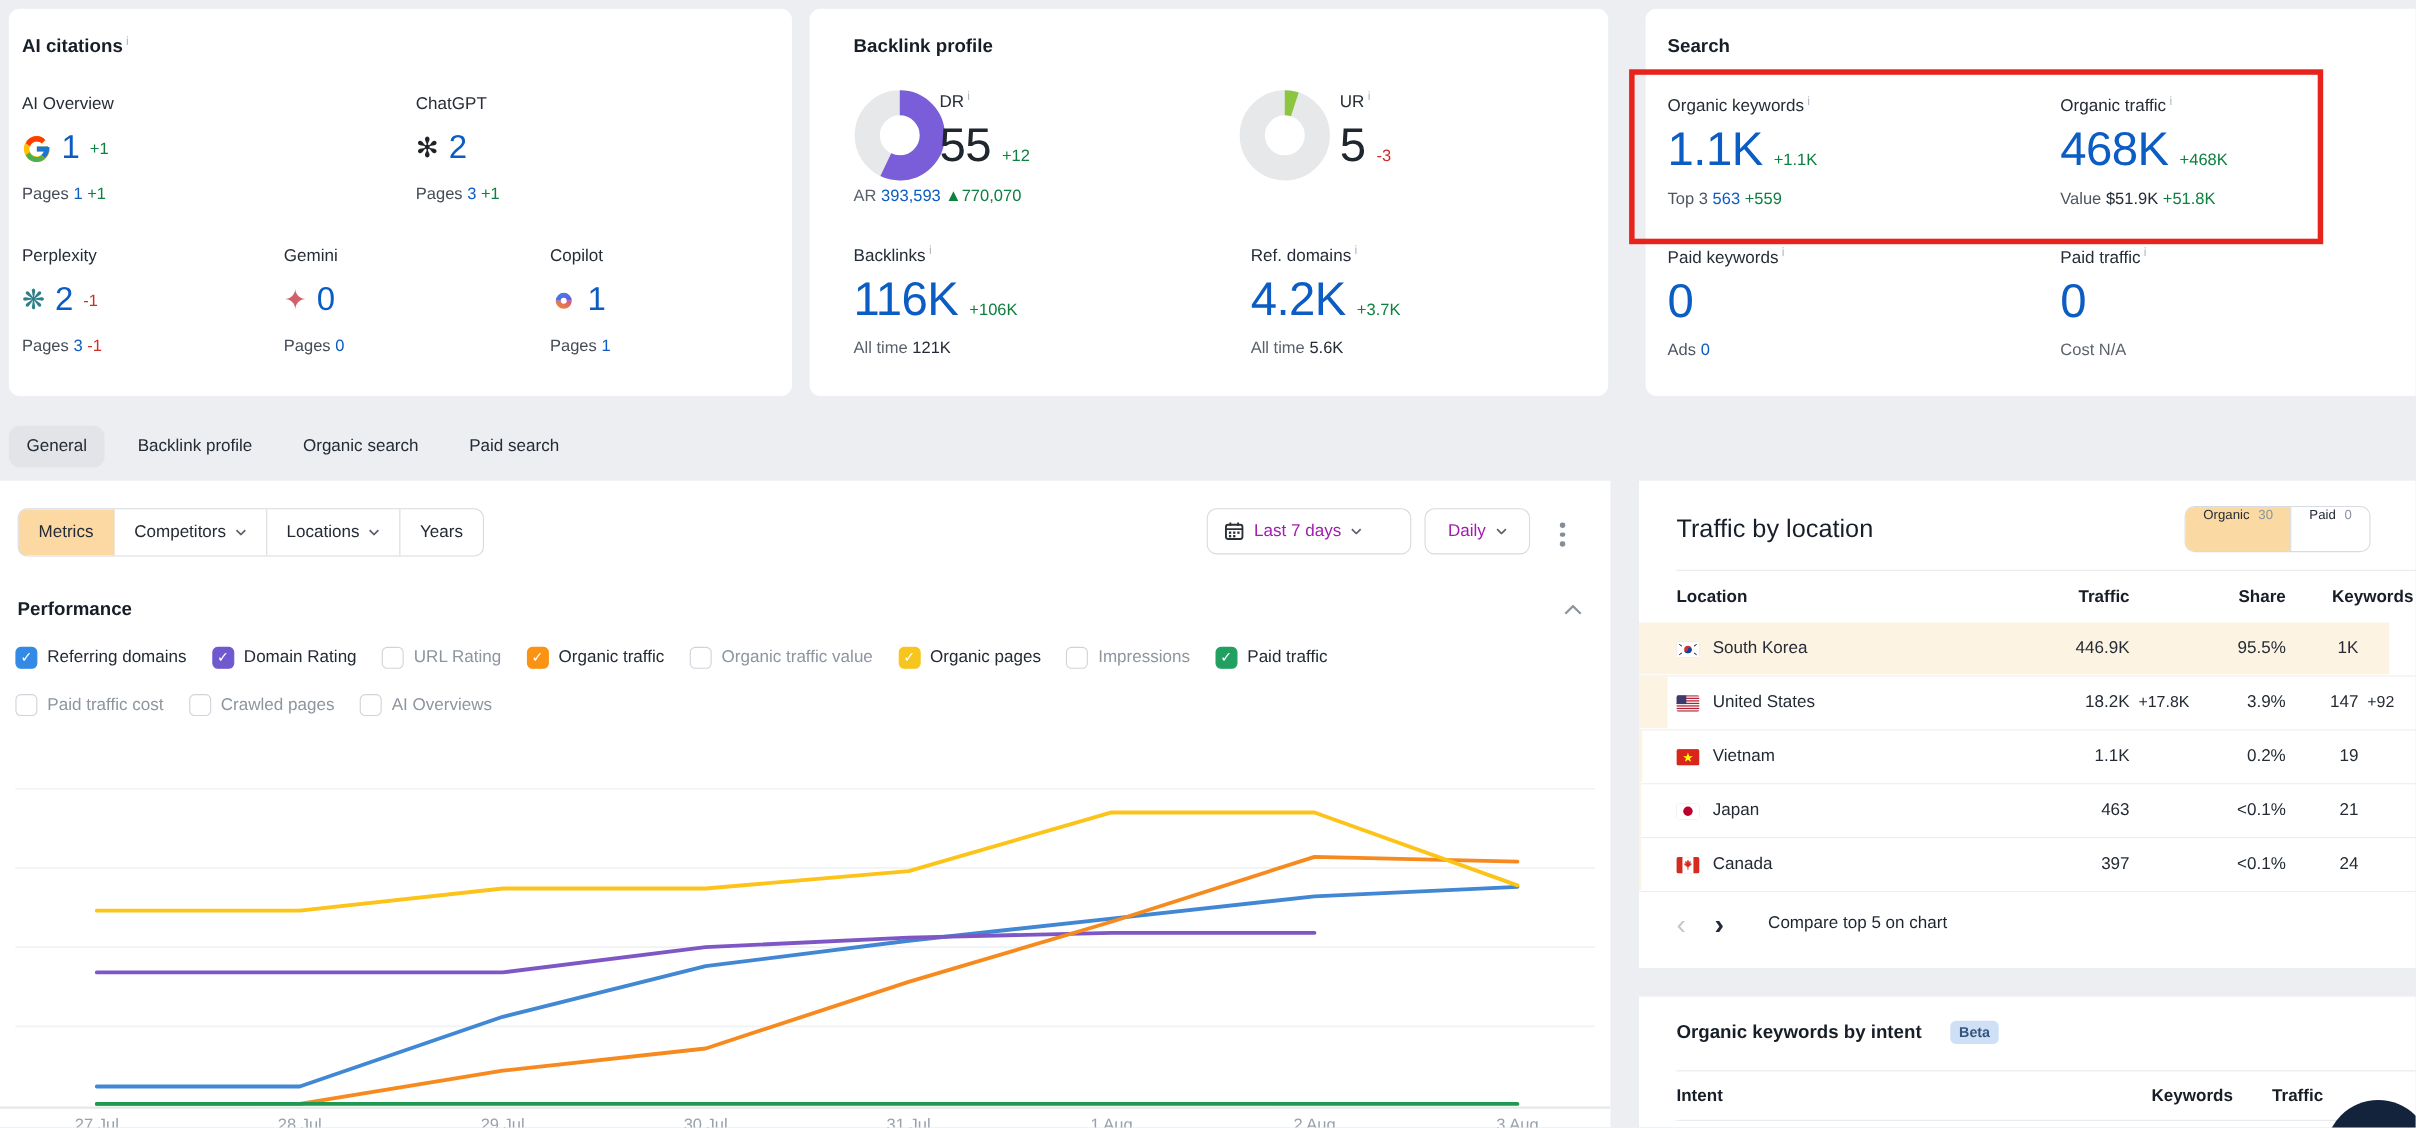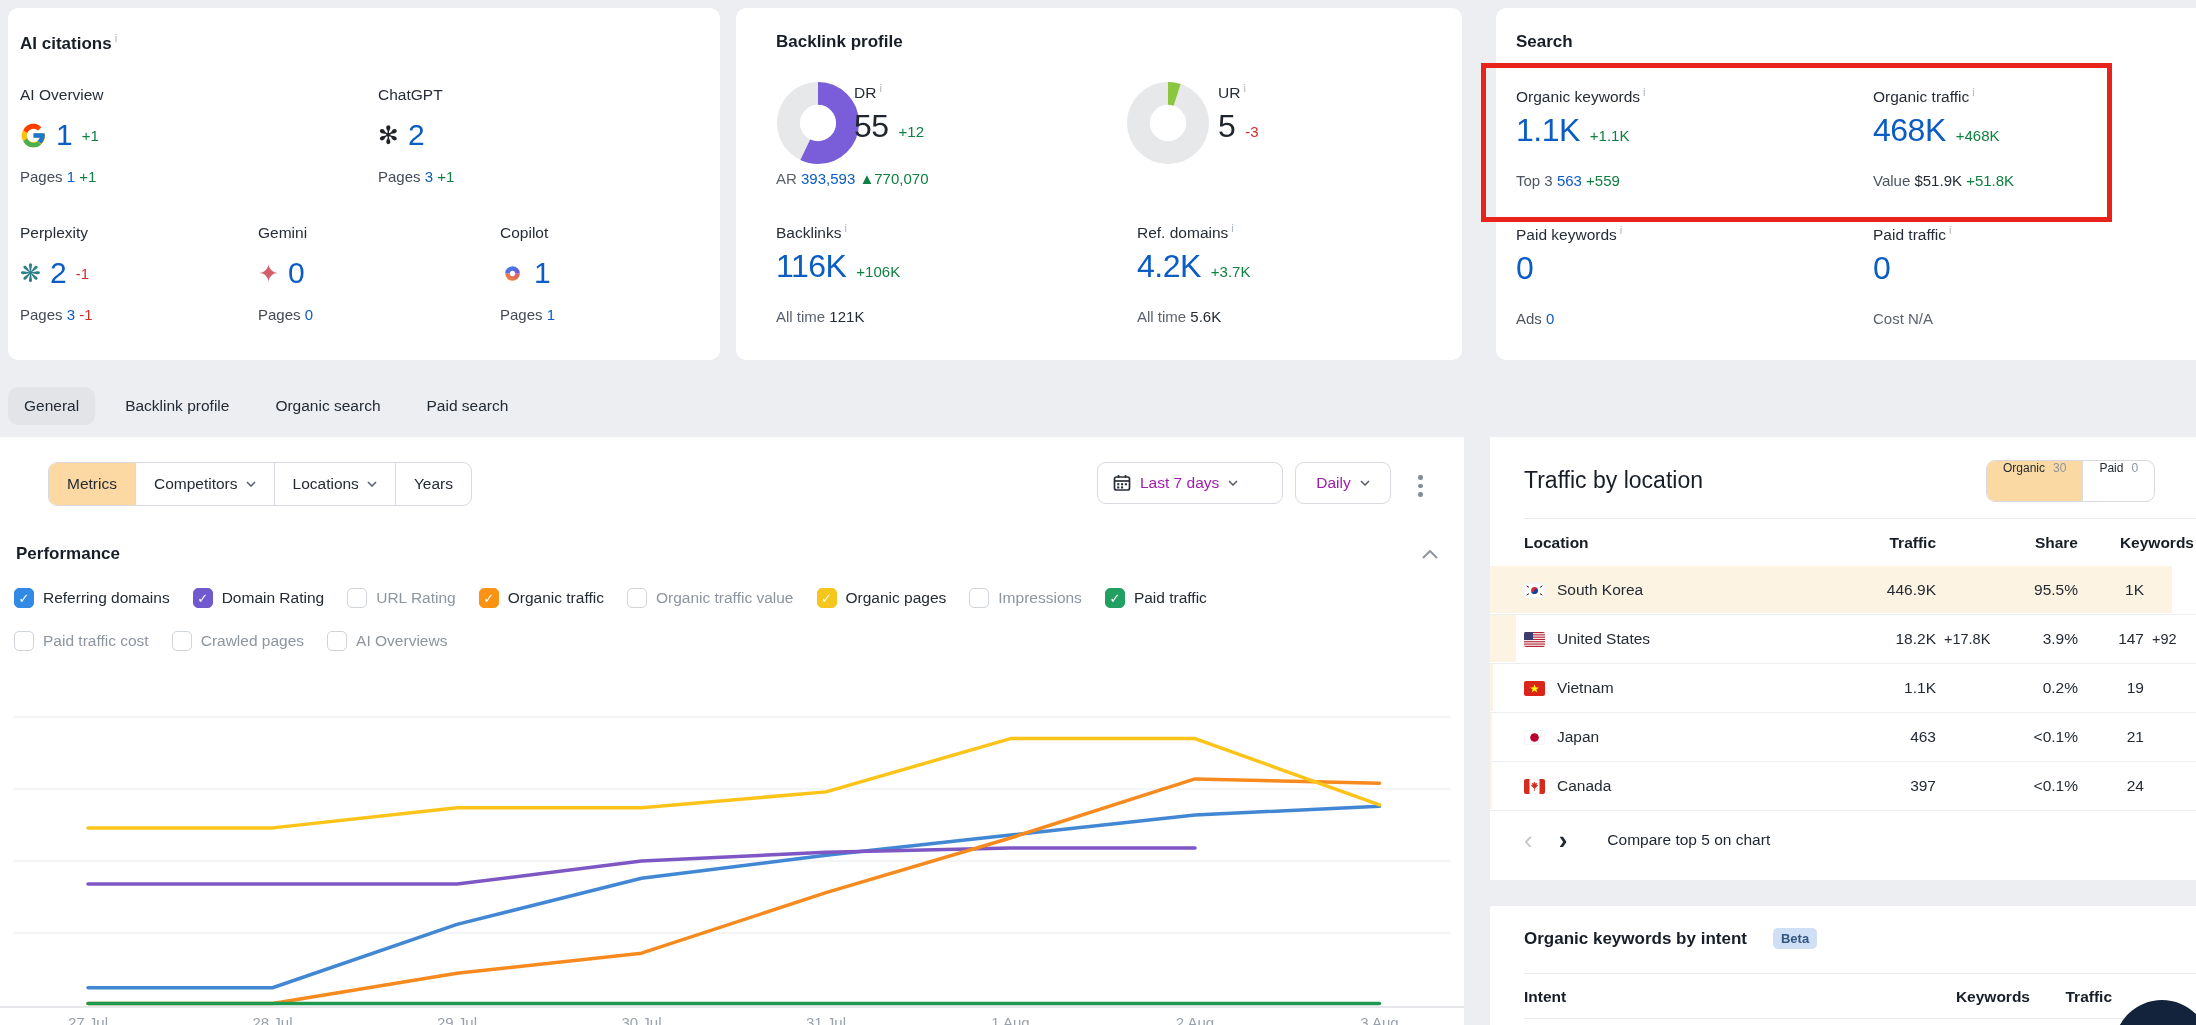--- a/index.html
+++ b/index.html
@@ -25,34 +25,34 @@
   .ai-item{position:absolute;width:230px;}
   .ai-item .lbl{display:block;}
   .ai-val{display:flex;align-items:center;gap:9px;margin-top:12px;height:38px;}
   .ai-val .num{font-size:30px;font-weight:500;color:#0b5cc3;}
   .ai-pages{margin-top:14px;font-size:15px;color:#454c57;}
   .glyph{font-size:25px;line-height:1;}
   
   .donut{position:absolute;width:86px;height:86px;}
   .metric-col{position:absolute;}
   .metric-val{display:flex;align-items:baseline;gap:10px;margin-top:6px;}
-  .metric-val .v{font-size:32px;font-weight:500;color:#20262e;letter-spacing:-0.5px;}
+  .metric-val .v{font-size:43px;font-weight:500;color:#20262e;letter-spacing:-0.5px;}
   .metric-val .v.blue{color:#0b5cc3;}
   .subline{position:absolute;font-size:15px;color:#5b626d;}
   .subline b{font-weight:normal;color:#242b34;}
   
   #red-box{position:absolute;left:1481px;top:63px;width:621px;height:149px;border:5px solid #e8231c;z-index:6;}
   
   #tabbar{position:absolute;left:8px;top:384px;display:flex;align-items:center;gap:14px;height:44px;}
   .tab{font-size:15.5px;color:#242b34;padding:10px 16px;border-radius:10px;cursor:pointer;white-space:nowrap;}
   .tab.active{background:#e2e4e8;}
   
   #main{position:absolute;left:0;top:437px;width:1464px;height:588px;background:#fff;}
   
-  #filter-seg{position:absolute;left:16px;top:25px;display:flex;height:42px;border:1px solid #d7dade;border-radius:9px;background:#fff;overflow:hidden;margin-left:32px;}
+  #filter-seg{position:absolute;left:16px;top:25px;display:flex;height:42px;border:1px solid #d7dade;border-radius:9px;background:#fff;overflow:hidden;}
   .seg{display:flex;align-items:center;gap:8px;padding:0 18px;font-size:15.5px;color:#242b34;border-right:1px solid #d7dade;cursor:pointer;white-space:nowrap;}
   .seg:last-child{border-right:none;}
   .seg.active{background:#fcd9a2;}
   .chev{width:10px;height:6px;}
   .btn{position:absolute;top:25px;height:42px;border:1px solid #d7dade;border-radius:9px;background:#fff;display:flex;align-items:center;gap:9px;padding:0 15px;font-size:15.5px;color:#a21caf;cursor:pointer;box-sizing:border-box;}
   #kebab{position:absolute;left:1414px;top:34px;display:flex;flex-direction:column;gap:4px;cursor:pointer;padding:4px;}
   #kebab i{width:4.5px;height:4.5px;border-radius:50%;background:#848c96;}
   
   #perf-title{position:absolute;left:16px;top:107px;font-size:17px;font-weight:bold;color:#171e28;}
   #collapse{position:absolute;left:1422px;top:113px;cursor:pointer;}

